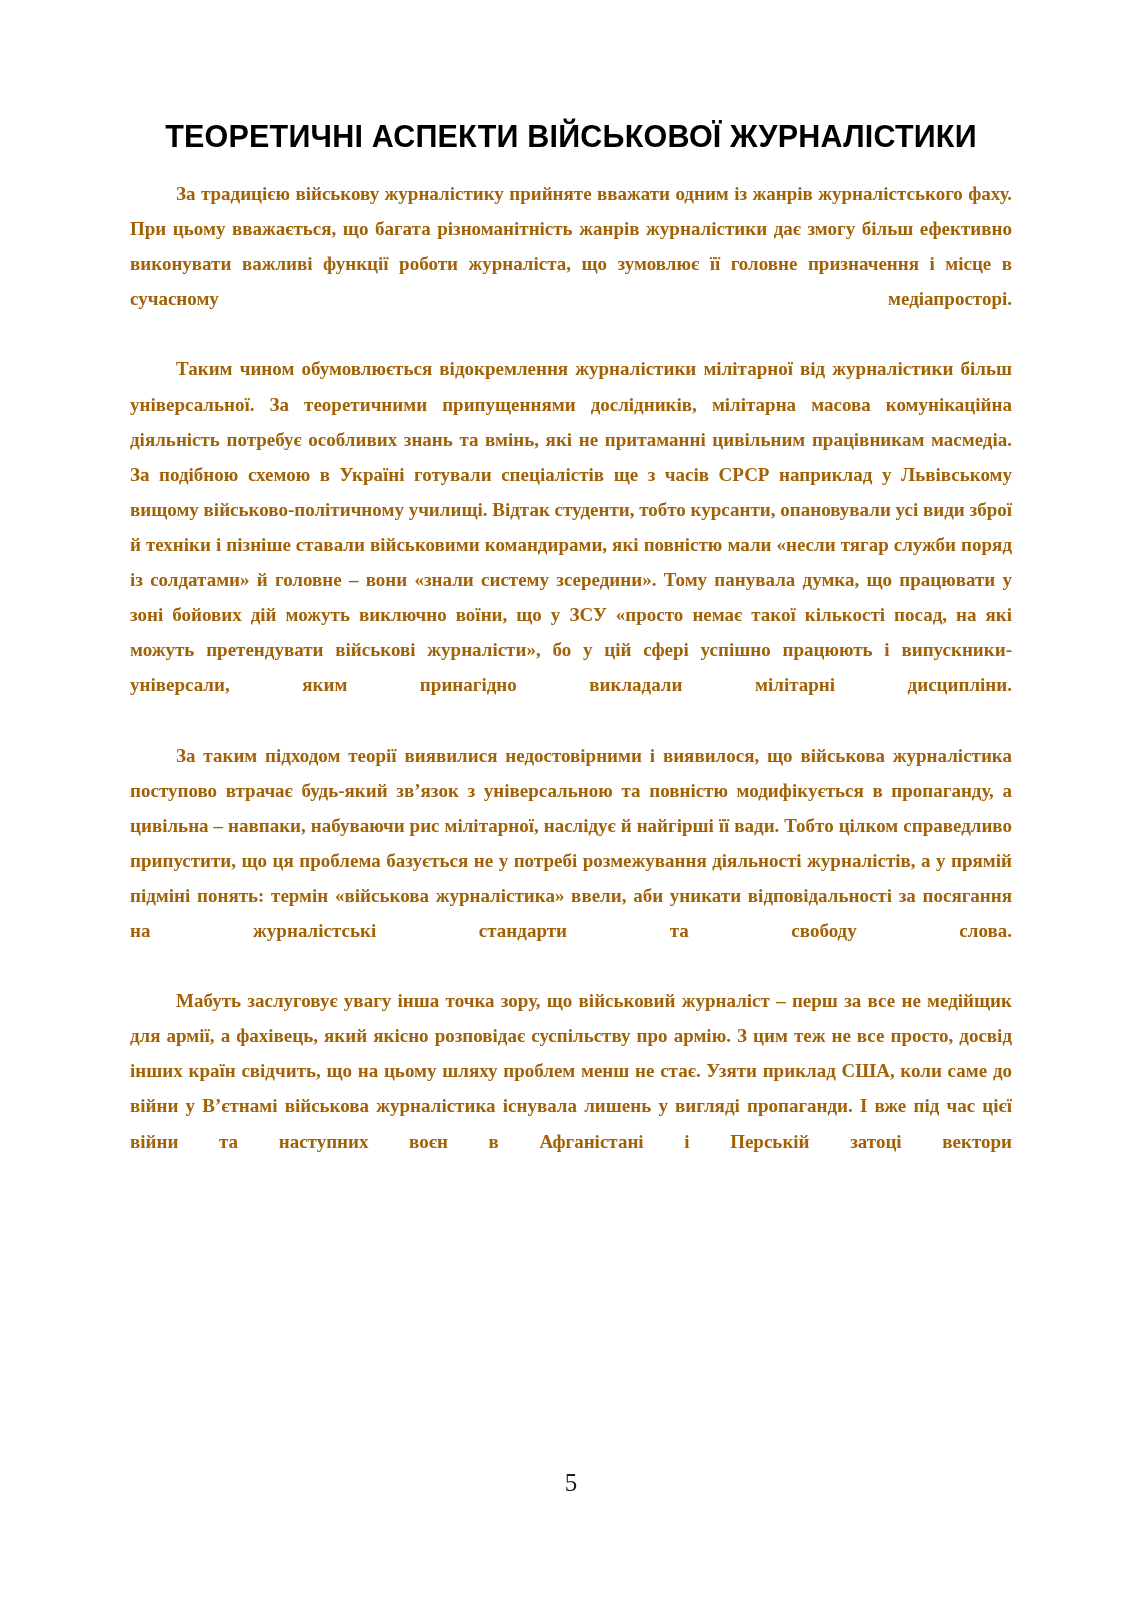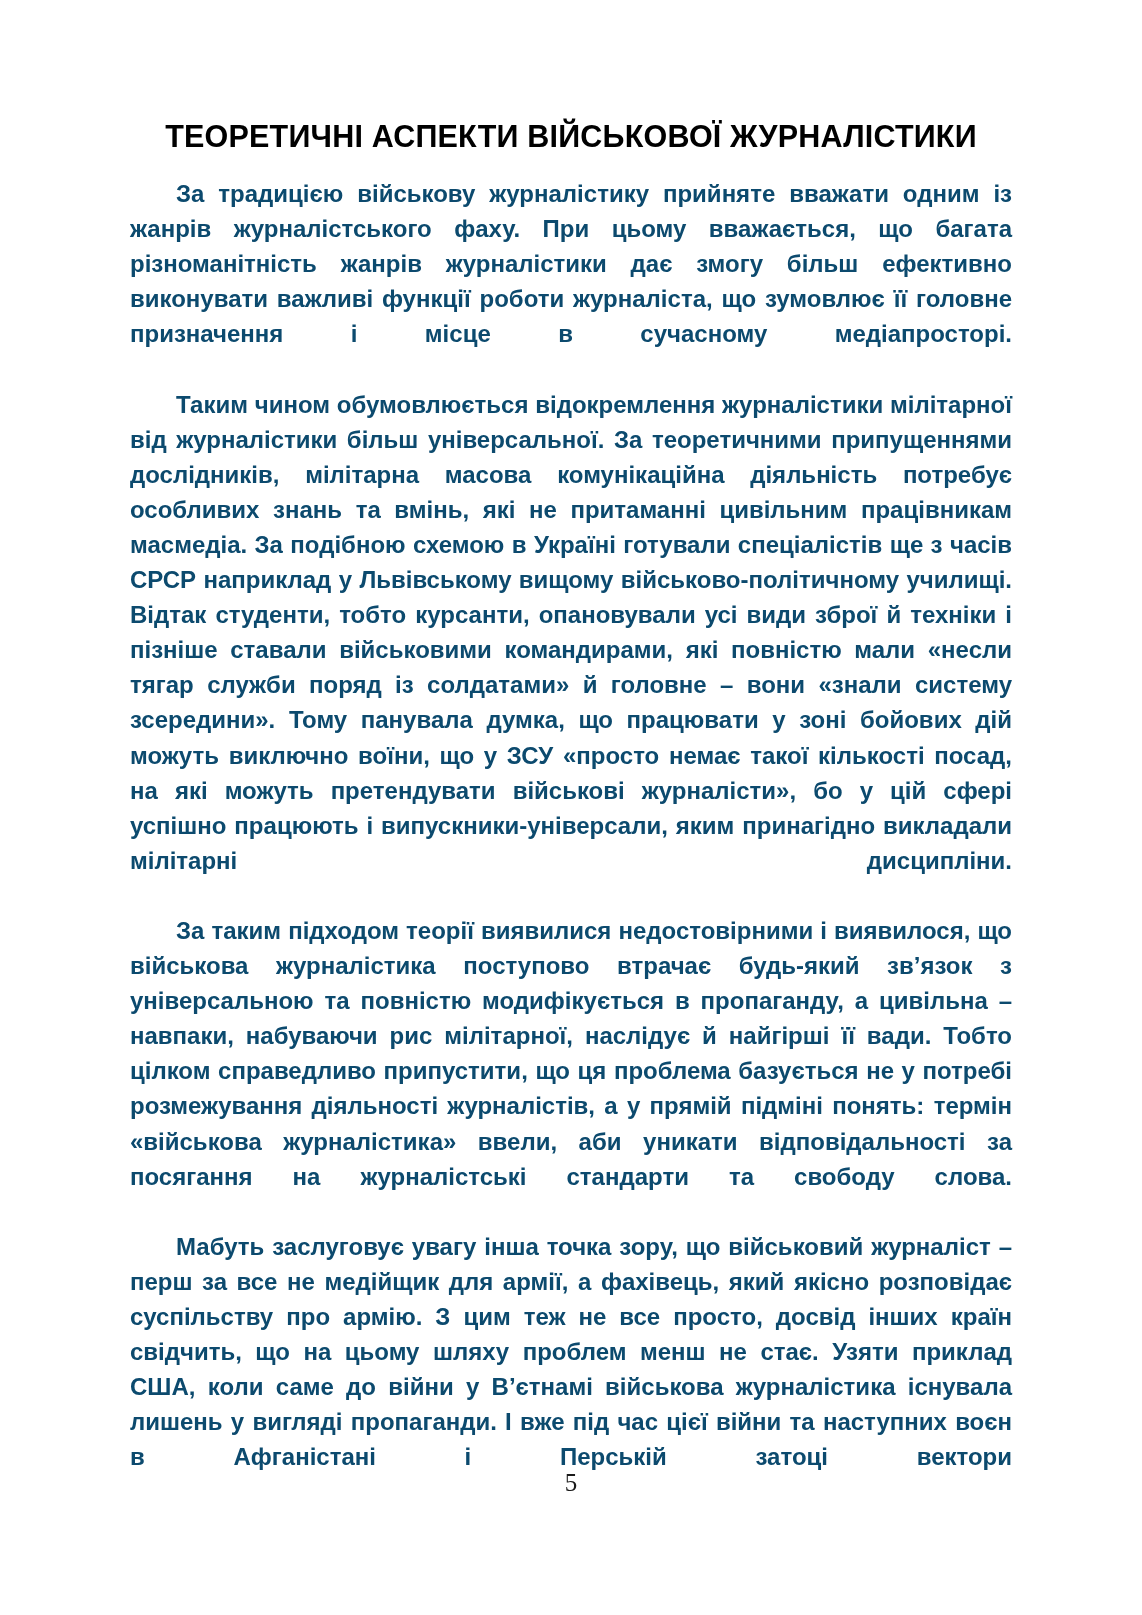--- a/index.html
+++ b/index.html
@@ -36,27 +36,27 @@
     font-weight: bold;
     font-size: 30.5px;
     line-height: 36px;
     text-align: center;
     letter-spacing: 0.2px;
     margin: 0 0 22px 0;
     white-space: nowrap;
   }
 
   .body-block {
-    font-family: Liberation Sans, sans-serif;
+    font-family: Liberation Serif, serif;
     font-weight: bold;
-    font-size: 24px;
+    font-size: 19px;
     line-height: 35.1px;
     text-align: justify;
     text-justify: inter-word;
-    color: #0c4a6e;
+    color: #a16207;
   }
 
   .body-block p {
     margin: 0;
     text-indent: 46px;
     text-align: justify;
   }
 
   
   .body-block p:after {

